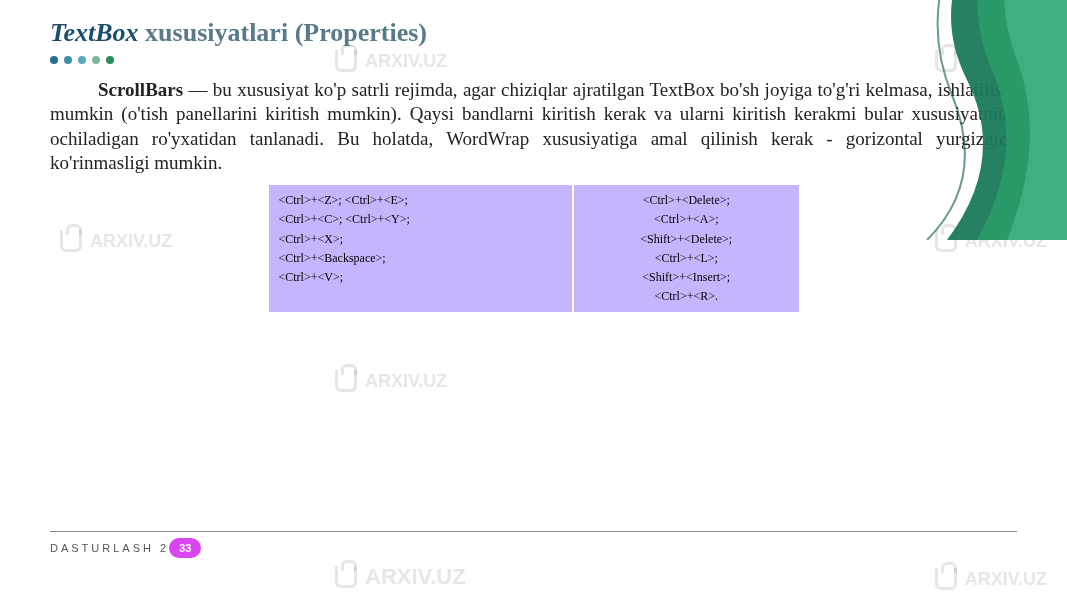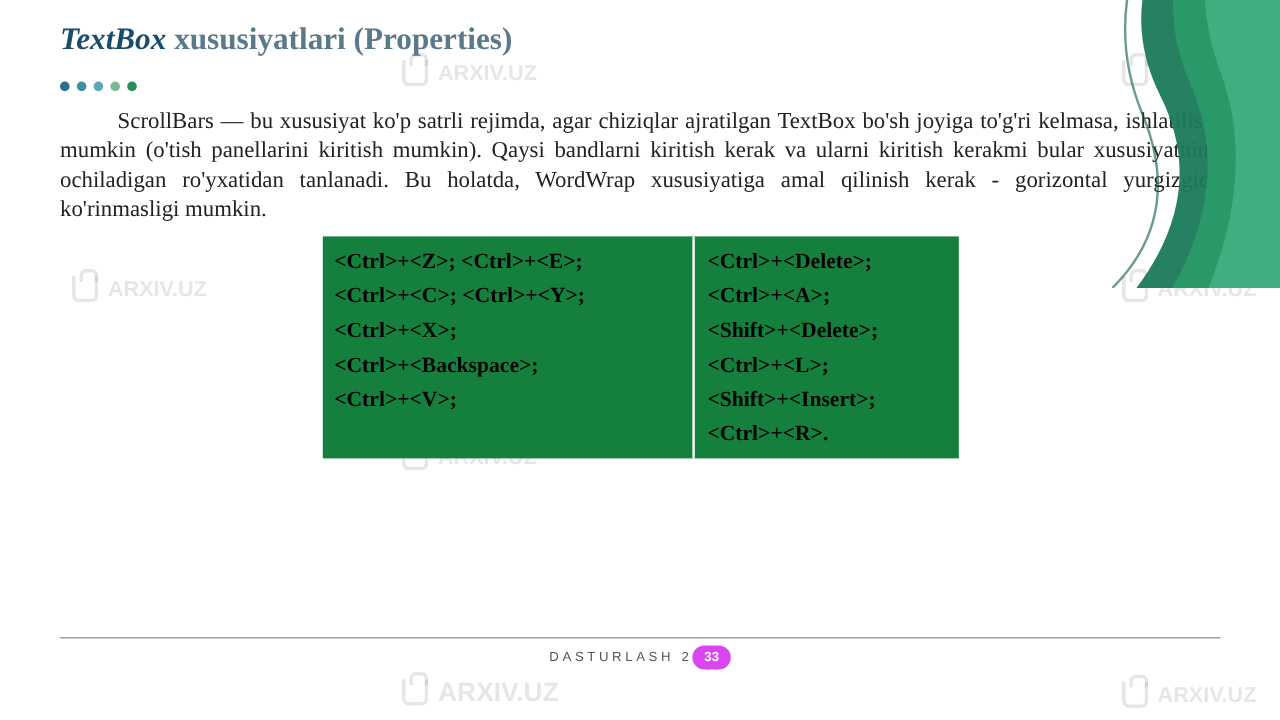--- a/index.html
+++ b/index.html
@@ -56,21 +56,21 @@
 
   .content {
     position: relative;
     z-index: 1;
     padding: 18px 50px 0 50px;
   }
   .title {
     font-size: 26px;
     font-weight: bold;
     color: #5a7a8a;
-    margin-bottom: 20px;
+    margin-bottom: 8px;
   }
   .title .italic {
     font-style: italic;
     color: #1a4d6d;
   }
   .dots {
     display: flex;
     gap: 6px;
     margin-bottom: 14px;
   }
@@ -86,39 +86,39 @@
   .d5 { background: #2a8e5a; }
 
   .body-text {
     font-size: 19px;
     line-height: 1.28;
     color: #222;
     text-align: justify;
     margin-bottom: 6px;
   }
   .body-text.indent { text-indent: 48px; }
-  .body-text b { font-weight: normal; }
+  .body-text b { font-weight: bold; }
 
   .shortcut-table {
     margin: 10px auto 0 auto;
     width: 530px;
     border-collapse: collapse;
   }
   .shortcut-table td {
-    background: #15803d;
+    background: #c4b5fd;
     color: #000;
     font-family: Georgia, serif;
-    font-size: 18px;
-    font-weight: bold;
+    font-size: 12px;
+    font-weight: normal;
     padding: 6px 10px;
     vertical-align: top;
     line-height: 1.6;
     border-right: 2px solid #fff;
   }
-  .shortcut-table td:last-child { border-right: none; }
+  .shortcut-table td:last-child { border-right: none; text-align: center; }
 
   .corner-decoration {
     position: absolute;
     top: -80px;
     right: -80px;
     width: 320px;
     height: 320px;
     z-index: 2;
     pointer-events: none;
   }
@@ -129,21 +129,21 @@
     left: 50px;
     right: 50px;
     z-index: 1;
   }
   .footer-line {
     border-top: 1px solid #888;
     margin-bottom: 6px;
   }
   .footer-content {
     display: flex;
-    justify-content: center;
+    justify-content: flex-start;
     align-items: center;
   }
   .footer-text {
     font-family: Arial, sans-serif;
     font-size: 11px;
     letter-spacing: 3px;
     color: #555;
   }
   .page-badge {
     background: #d946ef;

